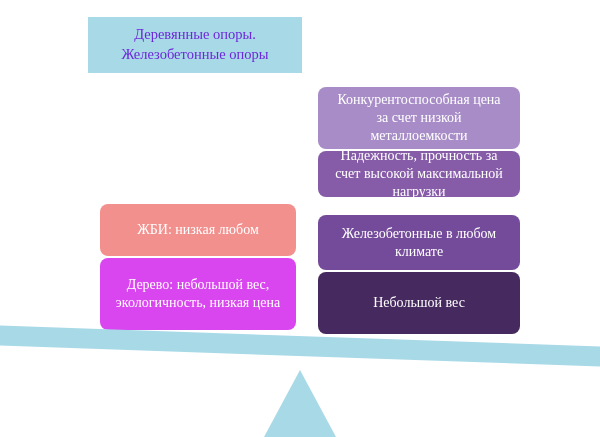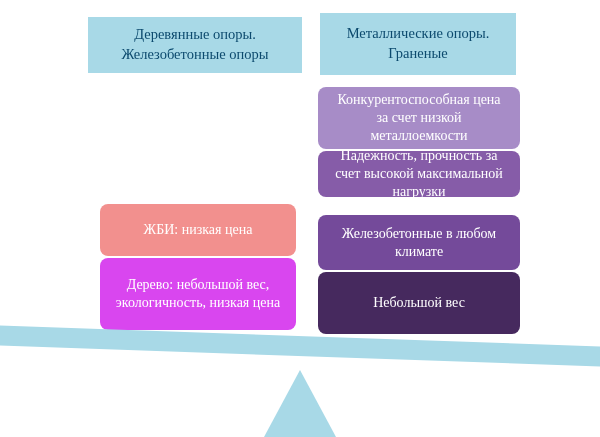--- a/index.html
+++ b/index.html
@@ -10,21 +10,21 @@
     position: relative;
     width: 600px;
     height: 437px;
     background: #ffffff;
     overflow: hidden;
   }
 
   .header-box {
     position: absolute;
     background: #a8d9e7;
-    color: #0c4a6e;
+    color: #6d28d9;
     display: flex;
     align-items: center;
     justify-content: center;
     text-align: center;
     font-size: 14.5px;
     line-height: 1.35;
     white-space: pre-line;
     padding: 4px 8px;
   }
   .header-left  { left: 88px;  top: 17px; width: 214px; height: 56px; }
@@ -76,32 +76,30 @@
   }
 </style>
 </head>
 <body>
 
 <div class="canvas">
 
   <div class="header-box header-left">Деревянные опоры.
 Железобетонные опоры</div>
 
-  <div class="header-box header-right">Металлические  опоры.
-Граненые</div>
 
   <div class="box r1" style="background: rgb(167, 140, 199);">Конкурентоспособная цена за счет низкой металлоемкости</div>
 
   <div class="box r2" style="background: rgb(134, 92, 168);">Надежность, прочность за счет высокой максимальной нагрузки</div>
 
   <div class="box r3" style="background: rgb(116, 74, 154);">Железобетонные в любом климате</div>
 
   <div class="box r4" style="background: rgb(70, 41, 94); font-family: Liberation Serif, serif;">Небольшой вес</div>
 
-  <div class="box l1" style="background: rgb(242, 144, 142);">ЖБИ:  низкая цена</div>
+  <div class="box l1" style="background: rgb(242, 144, 142);">ЖБИ:  низкая любом</div>
 
   <div class="box l2" style="background: #d946ef;">Дерево: небольшой вес, экологичность, низкая цена</div>
 
   <div class="beam"></div>
 
   <div class="fulcrum"></div>
 
 </div>
 
 </body></html>

